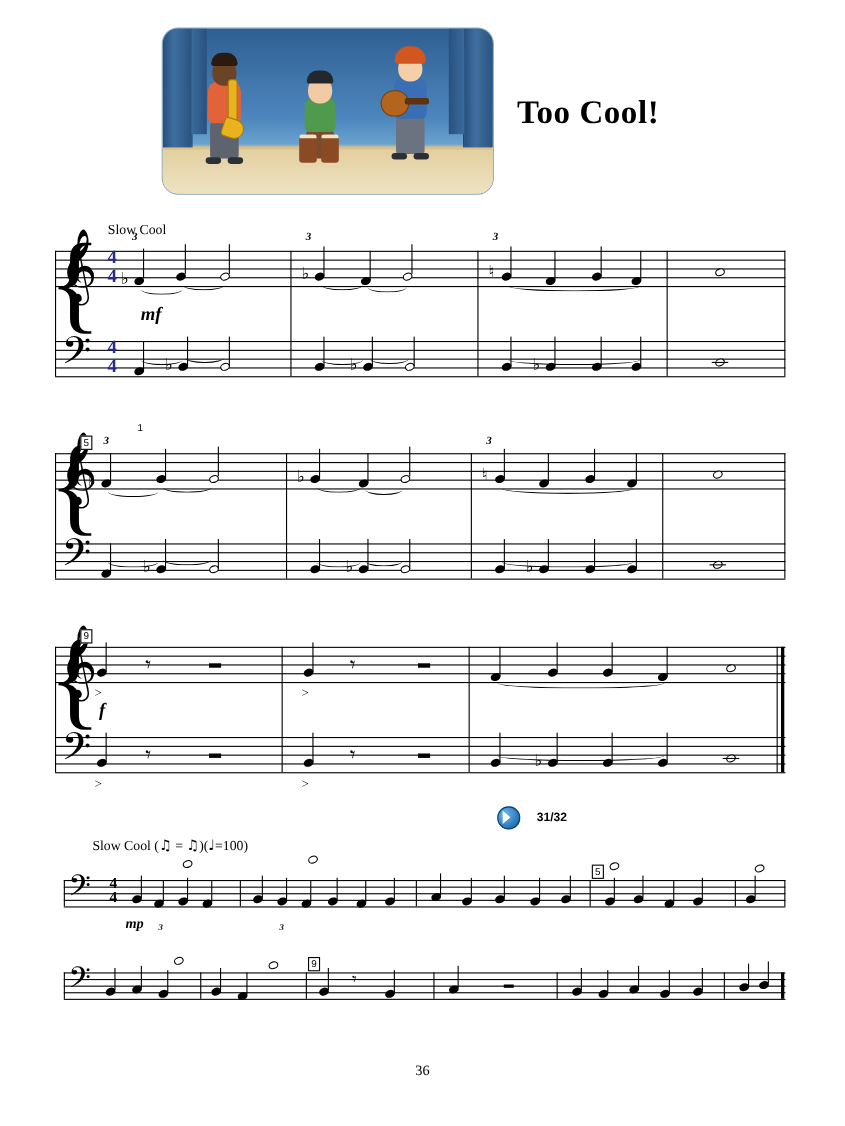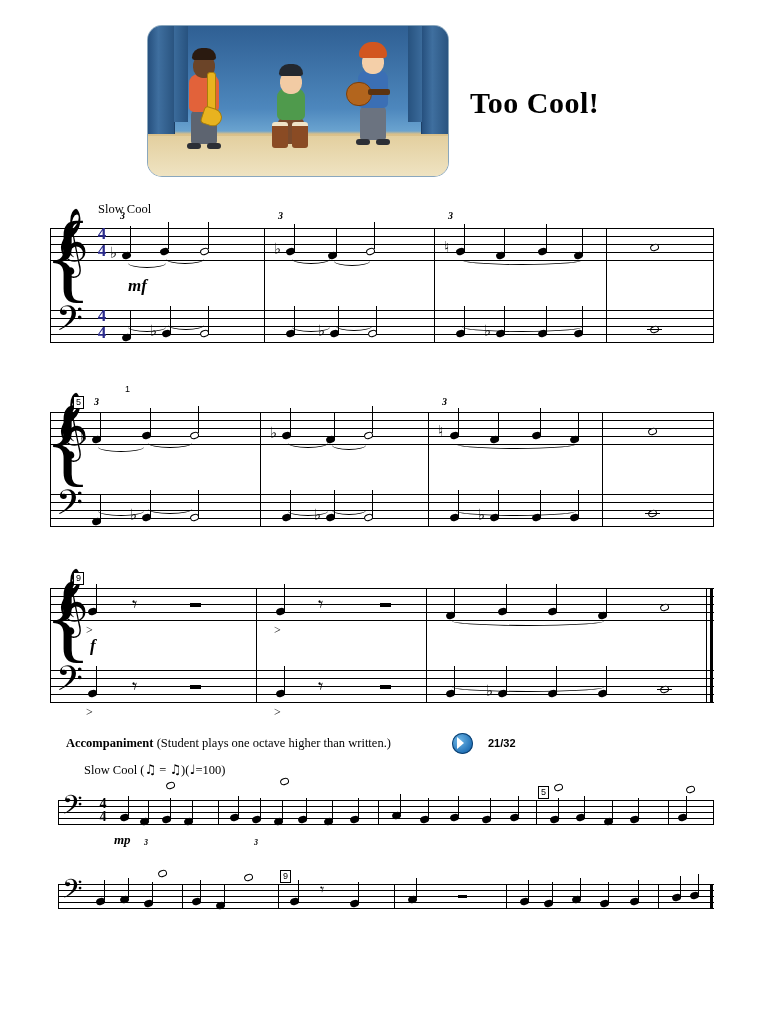--- a/index.html
+++ b/index.html
@@ -618,26 +618,22 @@
     <div class="note" style="left:498px; top:102px;"></div>
     <div class="stem" style="left:506px; top:78px; height:27px;"></div>
     <div class="note" style="left:548px; top:102px;"></div>
     <div class="stem" style="left:556px; top:78px; height:27px;"></div>
     <div class="tie" style="left:402px; top:94px; width:152px;"></div>
 
     <div class="note open" style="left:610px; top:98px;"></div>
     <div class="ledger" style="left:607px; top:101px;"></div>
   </div>
 
-  <div class="accomp-label" style="left:66px; top:736px; width:420px;">
-    <b>Accompaniment</b>
-    <span>(Student plays one octave higher than written.)</span>
-  </div>
   <div class="cd-icon" style="left:452px; top:733px;"></div>
-  <div class="track-num" style="left:488px; top:737px;">21/32</div>
+  <div class="track-num" style="left:488px; top:737px;">31/32</div>
 
   <div class="accomp-tempo" style="left:84px; top:762px;">
     <span>Slow Cool (</span><span class="smallnote">♫</span><span> = </span><span class="smallnote">♫</span>)(<span class="smallnote">♩</span><span>=100</span>)
   </div>
 
   <div class="system" id="acc1" style="left:58px; top:800px; width:656px; height:58px;">
     <div class="stafflines">
       <div class="ln" style="top:0px"></div>
         <div class="ln" style="top:6px"></div>
       <div class="ln" style="top:12px"></div>
@@ -750,13 +746,14 @@
     <div class="note" style="left:542px; top:16px;"></div>
       <div class="stem" style="left:550px; top:-2px; height:20px;"></div>
     <div class="note" style="left:572px; top:14px;"></div>
       <div class="stem" style="left:580px; top:-4px; height:20px;"></div>
     <div class="note" style="left:614px; top:10px;"></div>
       <div class="stem" style="left:622px; top:-8px; height:20px;"></div>
     <div class="note" style="left:632px; top:8px;"></div>
       <div class="stem" style="left:640px; top:-10px; height:20px;"></div>
   </div>
 
+  <div class="page-num">36</div>
 </div>
 
 </body></html>

